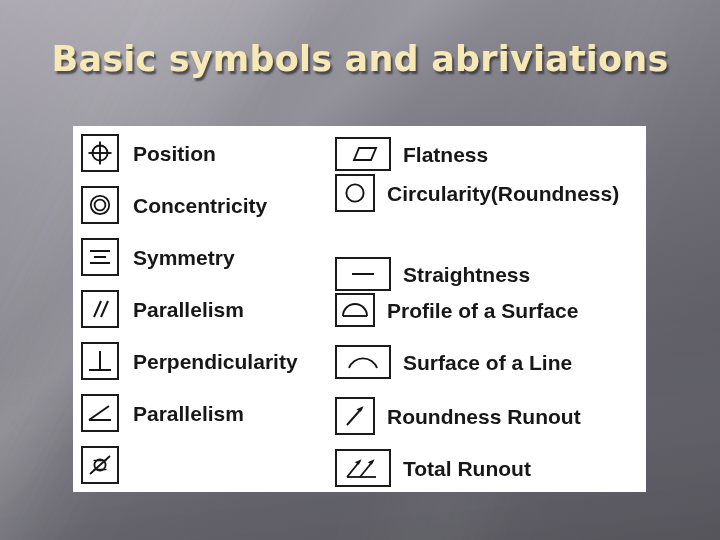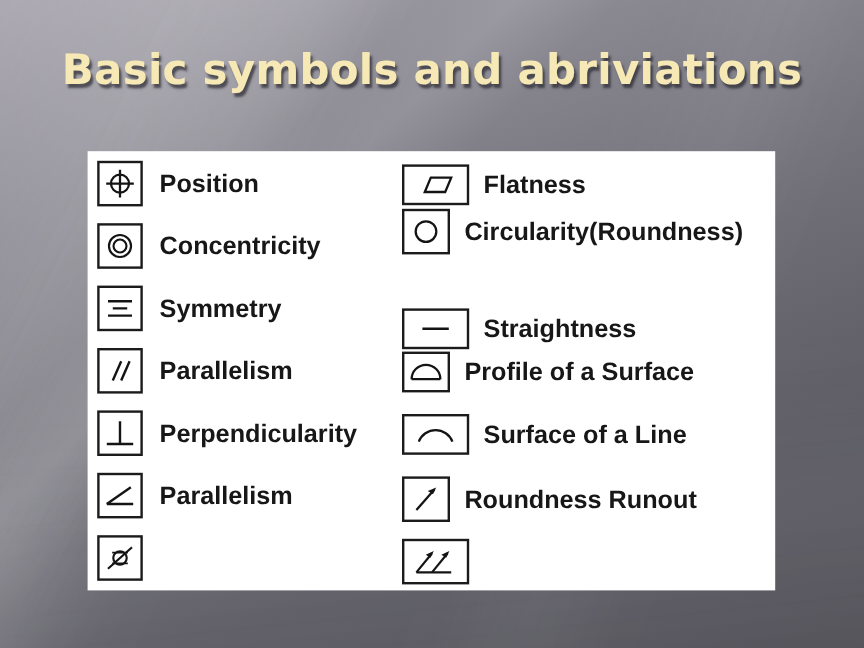--- a/index.html
+++ b/index.html
@@ -309,18 +309,19 @@
       <div class="sym-row" style="top:323px">
         <div class="sym-box wide-box tall-box" style="width:56px">
           <svg width="48" height="28" viewBox="0 0 48 28">
             <line x1="8" y1="23" x2="21" y2="7" stroke="#141414" stroke-width="1.8"></line>
             <polygon points="22.5,5.2 15.8,8.2 19.8,10.8" fill="#141414"></polygon>
             <line x1="21" y1="23" x2="34" y2="7" stroke="#141414" stroke-width="1.8"></line>
             <polygon points="35.5,5.2 28.8,8.2 32.8,10.8" fill="#141414"></polygon>
             <line x1="8" y1="23" x2="37" y2="23" stroke="#141414" stroke-width="1.8"></line>
           </svg>
         </div>
+        <div class="sym-label">Total  Runout</div>
       </div>
 
     </div>
 
   </div>
 </div>
 
 </body></html>

